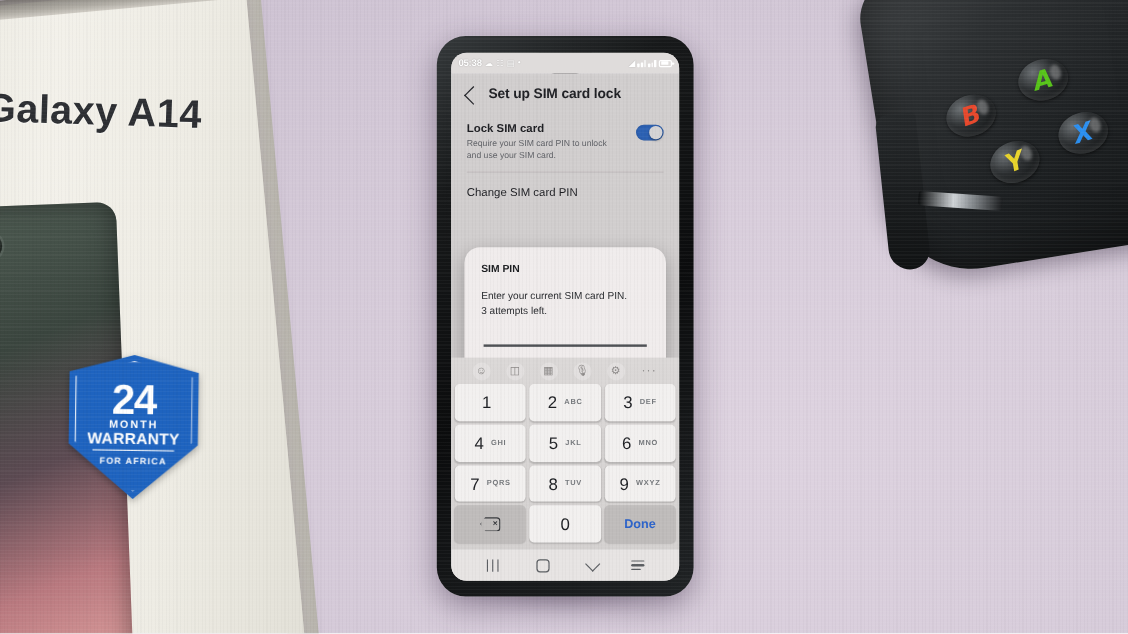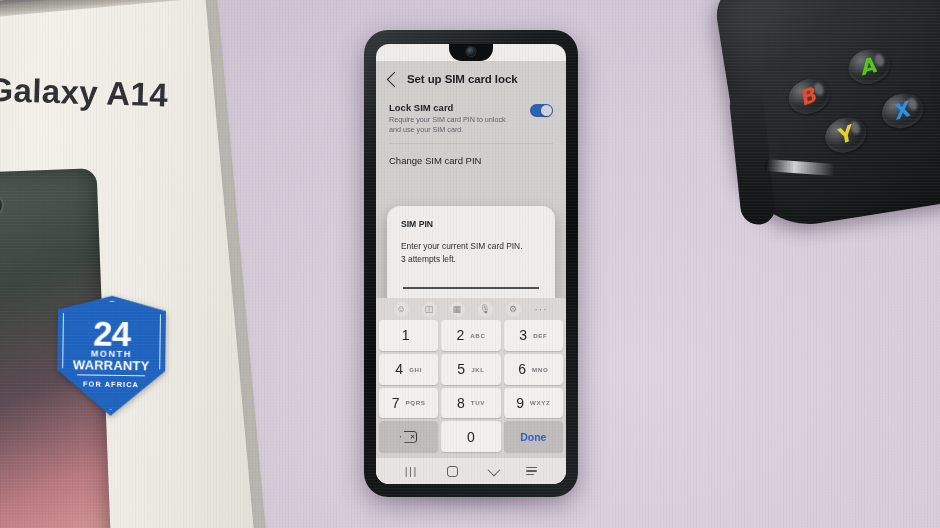--- a/index.html
+++ b/index.html
@@ -416,20 +416,45 @@
 
   <div class="shadow-under"></div>
 
   <div class="phone">
     <div class="screen">
 
       <div class="notch">
         <span class="cam"></span>
       </div>
 
+      <div class="statusbar">
+        <div class="sb-left">
+          <span class="sb-time">05:38</span>
+          <span class="sb-ico">☁</span>
+          <span class="sb-ico">☷</span>
+          <span class="sb-ico">▤</span>
+          <span class="sb-ico">•</span>
+        </div>
+        <div class="sb-right">
+          <span>◢</span>
+          <span class="bars">
+              <i></i>
+              <i></i>
+              <i></i>
+            </span>
+          <span class="bars">
+              <i></i>
+              <i></i>
+              <i></i>
+            </span>
+          <span class="batt">
+              <i></i>
+            </span>
+        </div>
+      </div>
 
       <div class="app">
 
         <div class="appbar">
           <span class="back-chevron"></span>
           <span class="appbar-title">Set up SIM card lock</span>
         </div>
 
         <div class="setting-row">
           <div>

